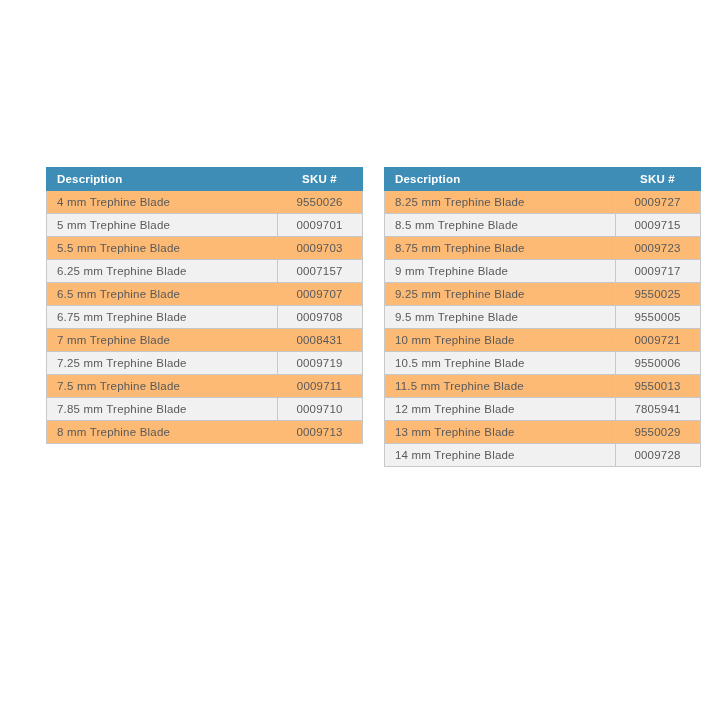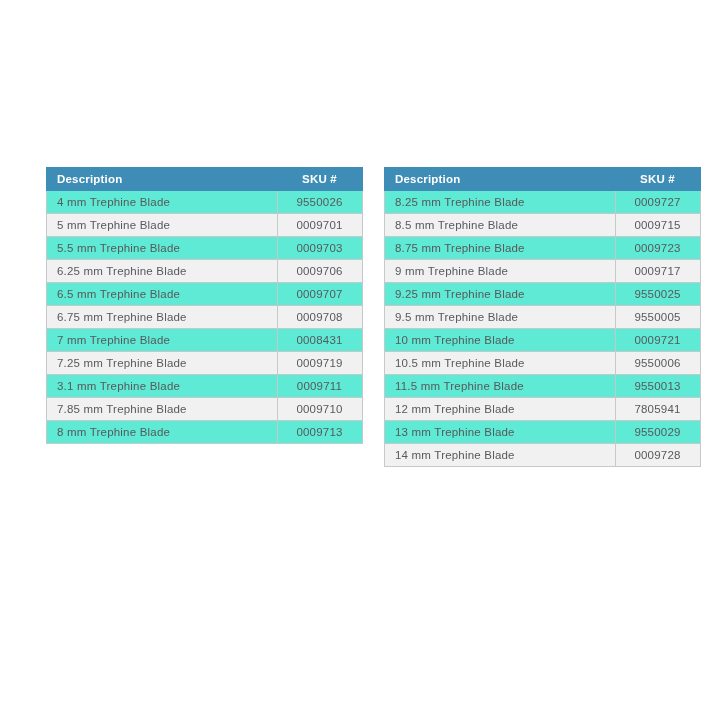--- a/index.html
+++ b/index.html
@@ -31,21 +31,21 @@
   .sku-table.right { left: 384px; }
   .sku-table th, .sku-table td {
     height: 23px;
     box-sizing: border-box;
     vertical-align: middle;
     white-space: nowrap;
     overflow: hidden;
   }
   .sku-table td {
     border: 1px solid #C7C8CA;
-    background: #5eead4;
+    background: #fdba74;
   }
   .sku-table th {
     background: #3E8DB6;
     border: 1px solid #3E8DB6;
     color: #ffffff;
     font-weight: bold;
     font-size: 11.5px;
   }
   .sku-table th.col-sku {
     border-left: 1px solid #6FABC9;
@@ -87,40 +87,40 @@
         <tr>
           <td class="desc">5 mm Trephine Blade</td>
           <td class="sku">0009701</td>
         </tr>
         <tr>
           <td class="desc">5.5 mm Trephine Blade</td>
           <td class="sku">0009703</td>
         </tr>
         <tr>
           <td class="desc">6.25 mm Trephine Blade</td>
-          <td class="sku">0009706</td>
+          <td class="sku">0007157</td>
         </tr>
         <tr>
           <td class="desc">6.5 mm Trephine Blade</td>
           <td class="sku">0009707</td>
         </tr>
         <tr>
           <td class="desc">6.75 mm Trephine Blade</td>
           <td class="sku">0009708</td>
         </tr>
         <tr>
           <td class="desc">7 mm Trephine Blade</td>
           <td class="sku">0008431</td>
         </tr>
         <tr>
           <td class="desc">7.25 mm Trephine Blade</td>
           <td class="sku">0009719</td>
         </tr>
         <tr>
-          <td class="desc">3.1 mm Trephine Blade</td>
+          <td class="desc">7.5 mm Trephine Blade</td>
           <td class="sku">0009711</td>
         </tr>
         <tr>
           <td class="desc">7.85 mm Trephine Blade</td>
           <td class="sku">0009710</td>
         </tr>
         <tr>
           <td class="desc">8 mm Trephine Blade</td>
           <td class="sku">0009713</td>
         </tr>

